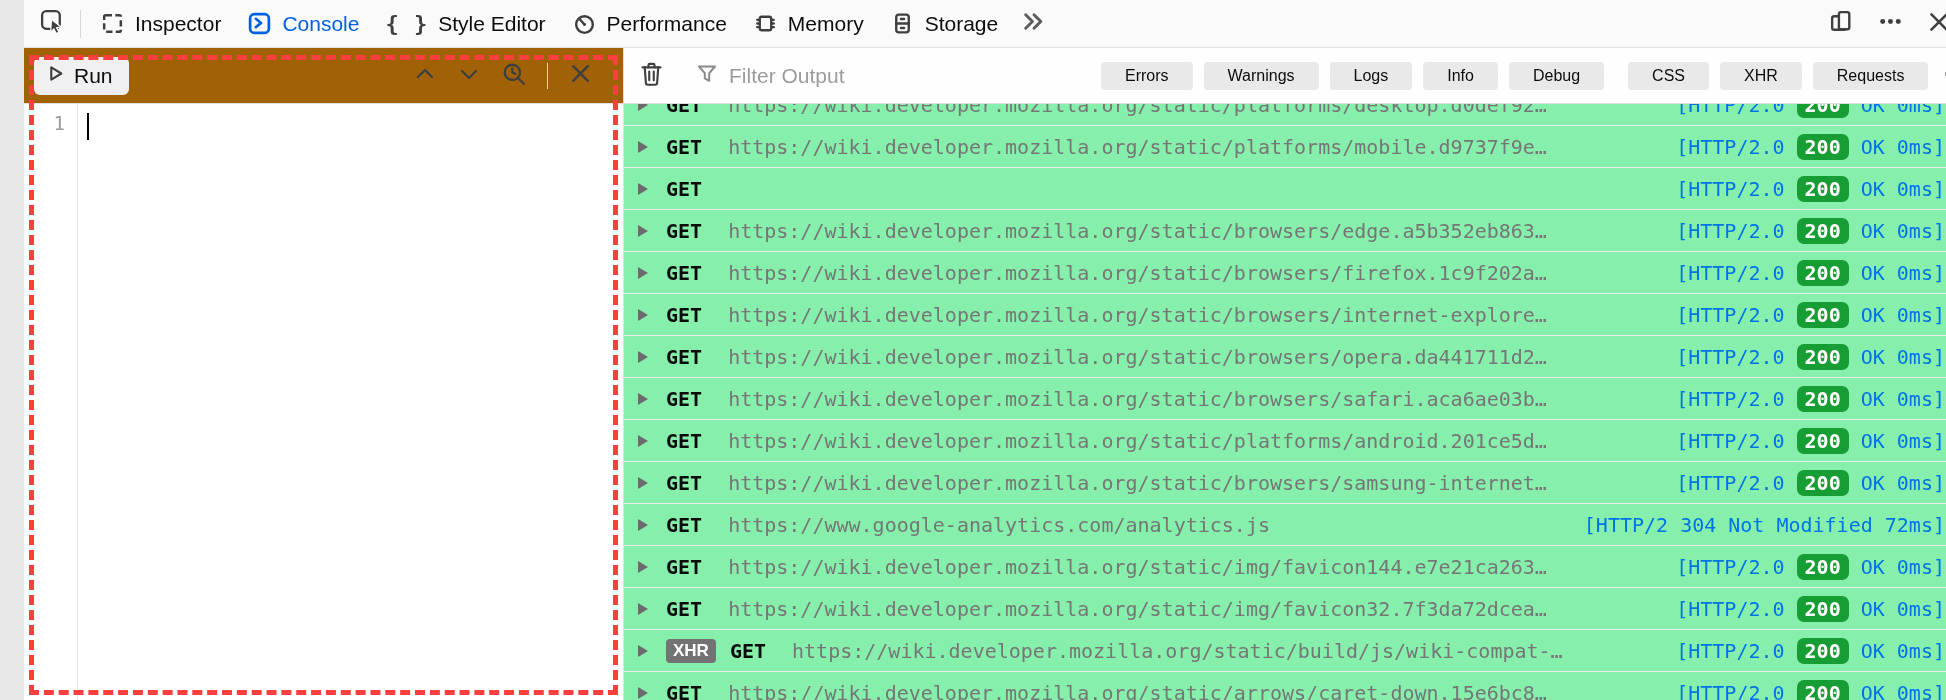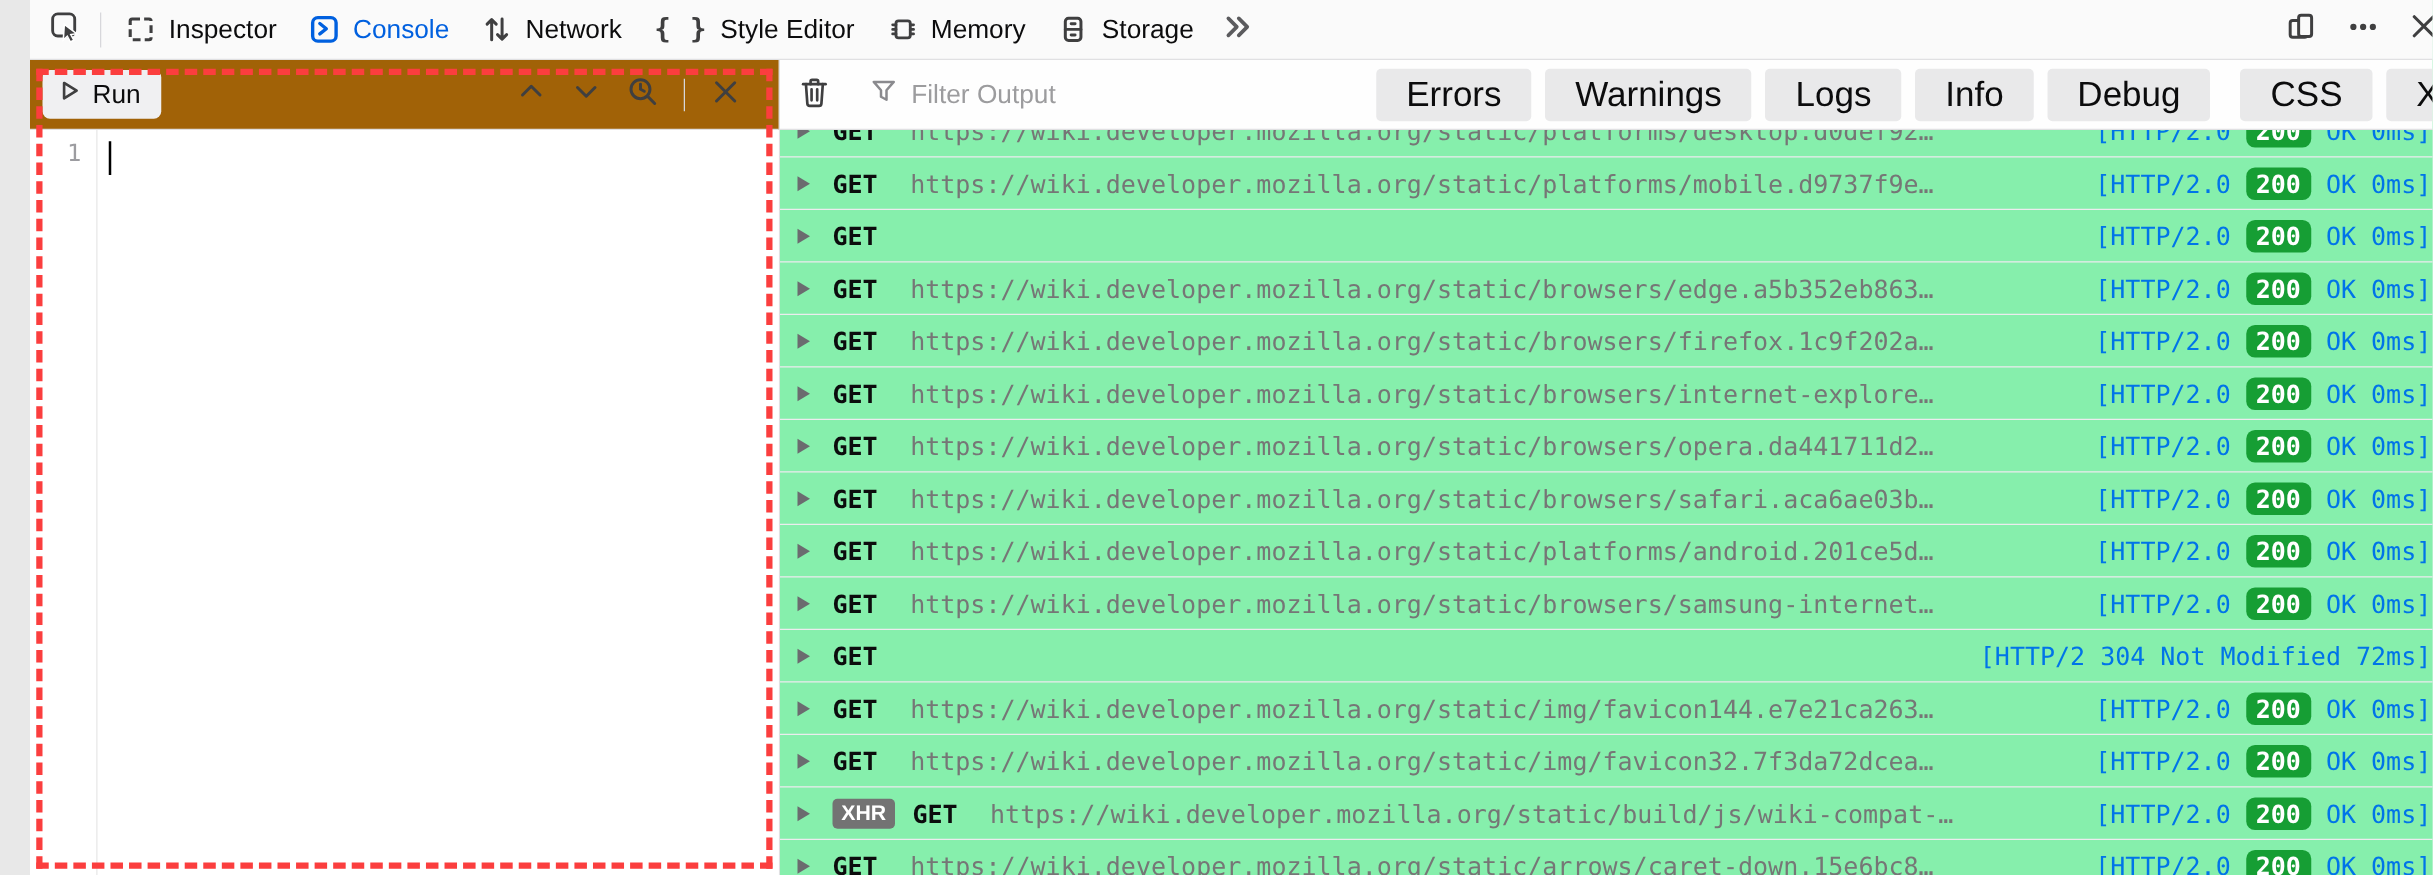--- a/index.html
+++ b/index.html
@@ -51,21 +51,21 @@
   
   .filter-toolbar { height:56px; border-bottom:1px solid #e0e0e2; display:flex; align-items:center;
                     padding:0 10px 0 8px; background:#fefefe; }
   .trash-btn { padding:4px 6px; display:flex; }
   .ft-div { width:1px; height:32px; background:#d7d7db; margin:0 12px; }
   .filter-wrap { display:flex; align-items:center; gap:10px; flex:0 0 auto; }
   .filter-input { border:none; outline:none; font-size:21px; width:360px; color:#0c0c0d;
                   font-family:"Liberation Sans", sans-serif; background:transparent; }
   .filter-input::placeholder { color:#9c9c9e; }
   .pillgroup { display:flex; align-items:center; gap:11px; }
-  .pill { background:#e9e9ea; border:none; border-radius:4px; padding:5px 24px; font-size:28px;
+  .pill { background:#e9e9ea; border:none; border-radius:4px; padding:5px 24px; font-size:16px;
           color:#0c0c0d; font-family:"Liberation Sans", sans-serif; }
   .gear-btn { margin-left:14px; display:flex; }
 
   .console-output { flex:1; position:relative; overflow:hidden;
                     font-family:"DejaVu Sans Mono", monospace; font-size:20px; }
   .console-rows { margin-top:-20px; padding-right:15px; }
   .console-row { height:42px; display:flex; align-items:center; border-bottom:1px solid #ececee;
                  padding-left:14px; white-space:nowrap; }
   .twisty { width:0; height:0; border-left:10px solid #6b6b6f; border-top:6px solid transparent;
             border-bottom:6px solid transparent; margin-right:18px; flex:none; }
@@ -112,35 +112,36 @@
       <span class="icon-btn">
         <svg width="25" height="25" viewBox="0 0 24 24" fill="none" stroke-width="2.6">
           <rect x="3" y="3" width="18" height="18" rx="4"></rect>
           <polyline points="8.5,7.5 13.5,11.5 8.5,15.5" stroke-linejoin="round" stroke-linecap="round"></polyline>
         </svg>
       </span>
       <span class="tab-label">Console</span>
     </div>
 
 
-    <div class="tab">
-      <span class="icon-btn">
-        <svg width="25" height="25" viewBox="0 0 24 24" fill="none" stroke-width="2.3" stroke-linecap="round" stroke-linejoin="round">
-          <path d="M8 20 V4.5 M4.5 8 L8 4.5 L11.5 8"></path>
-          <path d="M16 4 V19.5 M12.5 16 L16 19.5 L19.5 16"></path>
-        </svg>
-      </span>
-      <span class="tab-label">Network</span>
-    </div>
 
     <div class="tab">
       <span class="brace-ico">{ }</span>
       <span class="tab-label">Style Editor</span>
     </div>
 
+    <div class="tab">
+      <span class="icon-btn">
+        <svg width="25" height="25" viewBox="0 0 24 24" fill="none" stroke-width="2.3" stroke-linecap="round">
+          <circle cx="12" cy="13" r="8"></circle>
+          <path d="M12 13 L8 8.5"></path>
+          <circle cx="12" cy="13" r="1.4" fill="#3f3f40" stroke="none"></circle>
+        </svg>
+      </span>
+      <span class="tab-label">Performance</span>
+    </div>
 
     <div class="tab">
       <span class="icon-btn">
         <svg width="25" height="25" viewBox="0 0 24 24" fill="none" stroke-width="2.2" stroke-linecap="round">
           <rect x="6.5" y="5.5" width="11" height="13" rx="2"></rect>
           <path d="M4 8.5 H6.5 M4 12 H6.5 M4 15.5 H6.5 M17.5 8.5 H20 M17.5 12 H20 M17.5 15.5 H20"></path>
         </svg>
       </span>
       <span class="tab-label">Memory</span>
     </div>
@@ -419,20 +420,21 @@
       <span>[HTTP/2.0</span>
       <span class="status-code">200</span>
       <span>OK 0ms]</span>
     </span>
   </div>
 
   <div class="console-row">
     <span class="twisty"></span>
 
     <span class="req-method">GET</span>
+    <span class="req-url">https://www.google-analytics.com/analytics.js</span>
     <span class="req-status">
       <span>[HTTP/2</span>
       <span class="status-code plain">304</span>
       <span>Not Modified 72ms]</span>
     </span>
   </div>
 
   <div class="console-row">
     <span class="twisty"></span>
 

